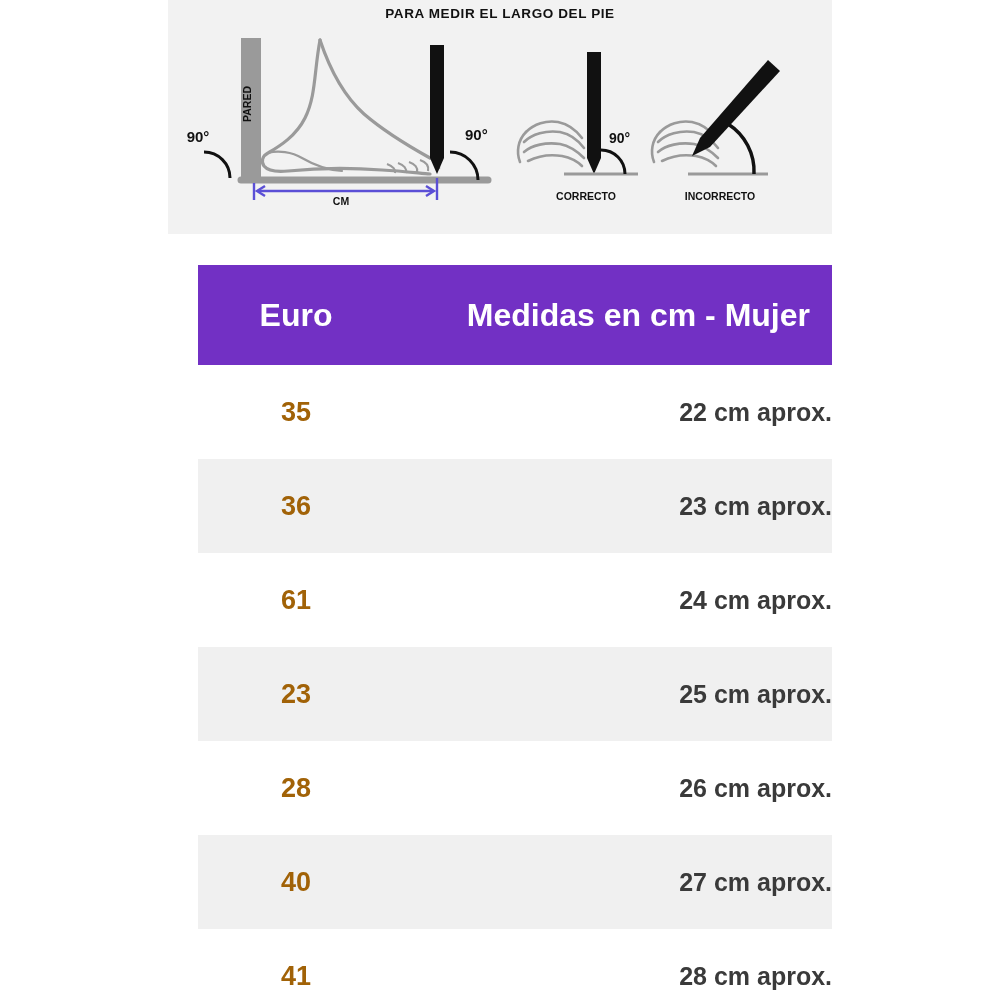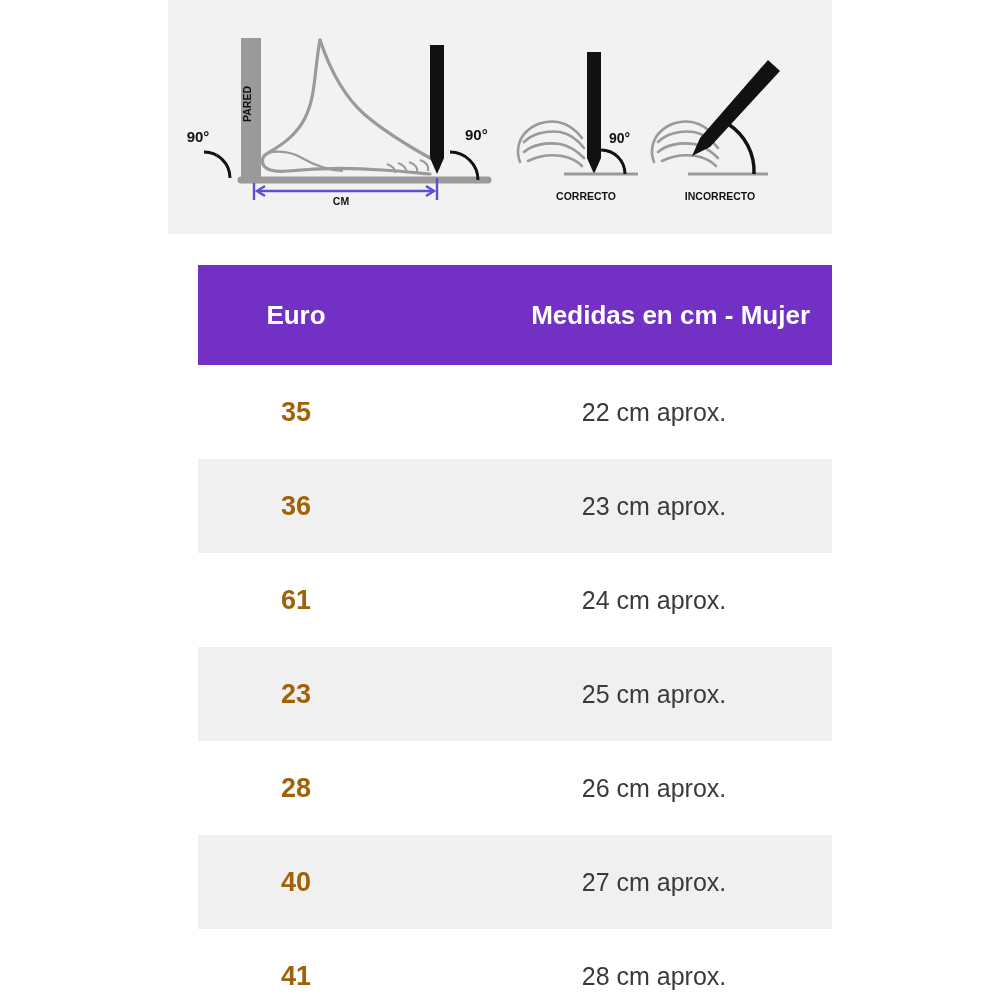--- a/index.html
+++ b/index.html
@@ -55,21 +55,21 @@
     top: 265px;
     width: 612px;
     border-collapse: collapse;
     table-layout: fixed;
   }
 
   .size-table thead th {
     background: #7230c4;
     color: #ffffff;
     height: 100px;
-    font-size: 26px;
+    font-size: 32px;
     font-weight: bold;
     padding: 0;
     vertical-align: middle;
   }
 
   .size-table thead th.col-euro {
     width: 196px;
     text-align: center;
   }
 
@@ -90,40 +90,41 @@
 
   .size-table tbody td.cell-euro {
     width: 196px;
     text-align: center;
     font-weight: bold;
     font-size: 27px;
   }
 
   .size-table tbody td.cell-cm {
     width: 416px;
-    text-align: center;
+    text-align: right;
     padding-left: 82px;
-    font-weight: normal;
+    font-weight: bold;
     color: #3a3a3a;
   }
 
   .size-table tbody tr.odd-row {
     background: #ffffff;
   }
 
   .size-table tbody tr.even-row {
     background: #f0f0f0;
   }
 </style>
 </head>
 <body>
 
 <div class="page">
 
   <div class="diagram-panel">
+    <div class="diagram-title">PARA MEDIR EL LARGO DEL PIE</div>
 
     <svg class="diagram-svg" width="664" height="234" viewBox="0 0 664 234">
 
       <rect x="73" y="38" width="20" height="142" fill="#9a9a9a"></rect>
 
       <path d="M73 180 L320 180" stroke="#9a9a9a" stroke-width="7" fill="none" stroke-linecap="round"></path>
 
       <text x="83" y="104" font-family="Liberation Sans, sans-serif" font-size="10.5" font-weight="bold" fill="#111111" text-anchor="middle" transform="rotate(-90 83 104)">PARED</text>
 
       <path d="M152 40 C146 72 148 96 137 118 C128 136 112 146 100 153 C94 156 93 162 96 166

